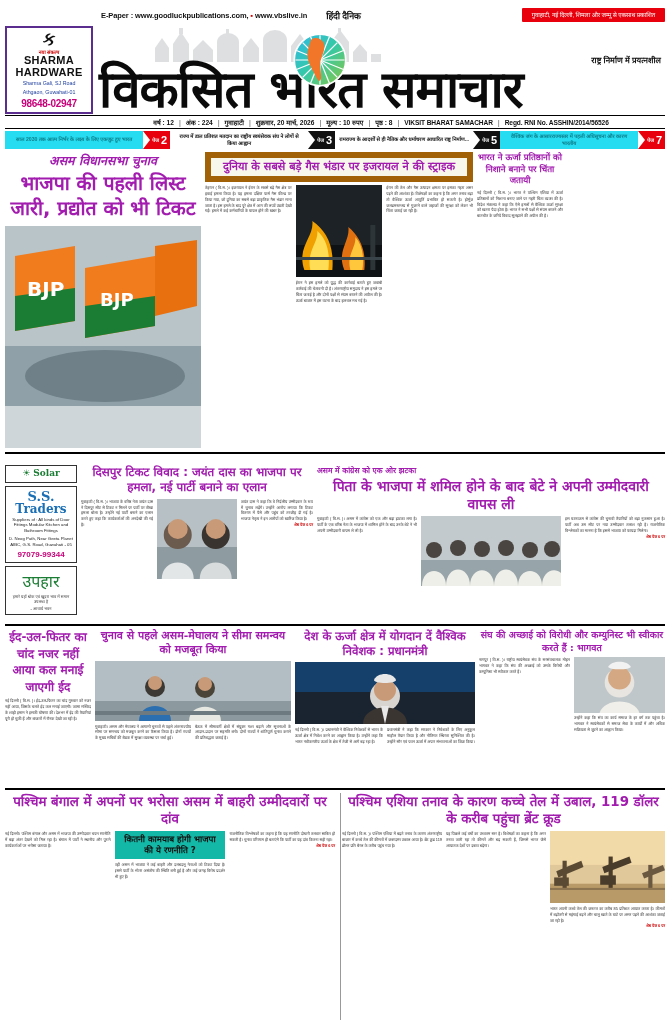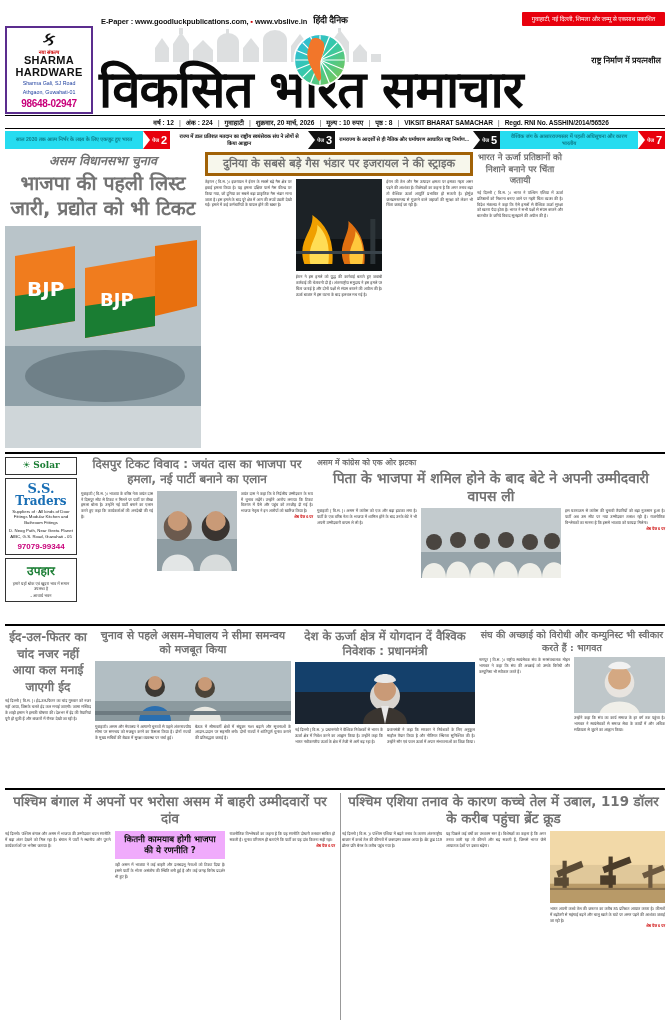--- a/index.html
+++ b/index.html
@@ -6,21 +6,21 @@
   body {
     width: 670px; height: 1024px;
     background: #ffffff;
     font-family: "Liberation Sans", "DejaVu Sans", sans-serif;
     color: #111;
     overflow: hidden;
   }
   .page { width: 670px; height: 1024px; padding: 4px 5px; display: flex; flex-direction: column; }
 
   
-  .topbar { display: flex; align-items: flex-end; height: 22px; gap: 6px; padding-left: 96px; }
+  .topbar { display: flex; align-items: center; height: 22px; gap: 19px; padding-left: 96px; }
   .epaper { font-size: 7.5px; font-weight: bold; color: #111; letter-spacing: -0.1px; }
   .epaper .dot { color: #cc0000; }
   .hindi-daily {
     font-size: 9px; font-weight: bold; color: #111;
     letter-spacing: -0.2px;
   }
   .redstrip {
     margin-left: auto; background: #e8000d; color: #fff;
     font-size: 6px; padding: 3px 10px; border-radius: 1px;
     white-space: nowrap; letter-spacing: -0.1px;
@@ -95,59 +95,59 @@
   .pgtag.red { background: #e8000d; }
   .pgtag.blk { background: #111; }
   .pgtag::before {
     content: ""; position: absolute; left: 0; top: 0;
     border-top: 9px solid transparent; border-bottom: 9px solid transparent;
     border-left: 7px solid #fff;
   }
   .pgtag .num { font-size: 11px; font-weight: bold; line-height: 1; }
 
   
-  .hl { font-family: "DejaVu Sans", sans-serif; font-weight: bold; color: #737373; }
+  .hl { font-family: "DejaVu Sans", sans-serif; font-weight: bold; color: #a21caf; }
   .body-txt {
     font-size: 3.9px; line-height: 1.5; text-align: justify; color: #2a2a2a;
     column-gap: 4px; overflow: hidden;
   }
   .endtag { color: #cc0000; font-weight: bold; font-size: 3.8px; text-align: right; display:block; }
   .photo { background: #cfd6d9; position: relative; overflow: hidden; }
 
   
   .sec1 { display: flex; margin-top: 3px; gap: 4px; height: 296px; }
   .s1-left { width: 196px; display: flex; flex-direction: column; }
   .s1-left .kick { font-size: 12.5px; font-style: italic; font-weight: bold; text-align: center; margin-bottom: 3px;}
   .s1-left .head { font-size: 19.5px; line-height: 1.28; text-align: center; }
   .s1-left .photo { flex: 1; margin-top: 4px; }
   .s1-mid { width: 268px; display: flex; flex-direction: column; }
   .s1-mid .headbox {
-    border: 3px solid #a16207; background: #f7f7ec; padding: 2px 3px;
+    border: 6px solid #a16207; background: #f7f7ec; padding: 2px 3px;
     font-size: 11.2px; text-align: center; line-height: 1.25;
   }
   .s1-mid .row { display: flex; gap: 4px; margin-top: 3px; flex: 1; }
   .s1-mid .col { flex: 1; }
   .s1-right { width: 86px; display: flex; flex-direction: column; }
   .s1-right .head { font-size: 8.6px; text-align: center; line-height: 1.35; }
 
   
-  .sec2 { display: flex; gap: 4px; margin-top: 4px; height: 168px; border-top: 2px solid #000; padding-top: 3px;}
+  .sec2 { display: flex; gap: 4px; margin-top: 4px; height: 168px; border-top: 2px solid #000; padding-top: 11px;}
   .s2-a { width: 72px; display: flex; flex-direction: column; }
   .ad-green {
     border: 1px solid #333; text-align: center; padding: 2px;
     font-size: 5px; line-height: 1.3; margin-bottom: 3px;
   }
   .ad-green .grn { color: #1a7d33; font-weight: bold; font-size: 9px; font-family: "DejaVu Serif", serif;}
   .ad-traders { border: 1px solid #333; text-align: center; padding: 3px 2px; margin-bottom: 3px; }
   .ad-traders .ss { font-size: 13px; font-weight: bold; color: #1a6fb5; font-family: "DejaVu Serif", serif; line-height: 1;}
   .ad-traders .tr { font-size: 12px; font-weight: bold; color: #1a6fb5; font-family: "DejaVu Serif", serif; line-height: 1;}
   .ad-traders .sub { font-size: 4.3px; color: #222; line-height: 1.35; margin-top: 2px; }
   .ad-traders .ph { font-size: 8px; font-weight: bold; color: #c8007a; margin-top: 2px;}
   .ad-up { border: 1px solid #333; text-align: center; padding: 3px 2px; }
-  .ad-up .t { font-size: 12px; font-weight: bold; color: #1a7d33; font-family: "DejaVu Sans", sans-serif;}
+  .ad-up .t { font-size: 16px; font-weight: normal; color: #1a7d33; font-family: "DejaVu Sans", sans-serif;}
   .ad-up .s { font-size: 4px; color: #333; line-height: 1.3; margin-top: 2px;}
   .s2-b { width: 232px; }
   .s2-b .head { font-size: 11.8px; text-align: center; line-height: 1.3; }
   .s2-c { flex: 1; }
   .s2-c .kick { font-size: 7.6px; margin-bottom: 2px; }
   .s2-c .head { font-size: 14px; text-align: center; line-height: 1.3; }
 
   
   .sec3 { display: flex; gap: 4px; margin-top: 4px; height: 160px; border-top: 2px solid #000; padding-top: 3px; }
   .s3-a { width: 86px; }
@@ -159,21 +159,21 @@
   .s3-d { flex: 1; }
   .s3-d .head { font-size: 9.4px; text-align: center; line-height: 1.35; }
 
   
   .sec4 { display: flex; gap: 5px; margin-top: 4px; flex: 1; border-top: 2px solid #000; padding-top: 3px; }
   .s4-left { width: 330px; display: flex; flex-direction: column; }
   .s4-right { flex: 1; display: flex; flex-direction: column; }
   .s4-left .head, .s4-right .head { font-size: 13.4px; text-align: center; line-height: 1.3; }
   .s4-body { display: flex; gap: 4px; margin-top: 3px; flex: 1; }
   .yellowbox {
-    background: #f0abfc; padding: 3px 4px; text-align: center;
+    background: #14b8a6; padding: 3px 4px; text-align: center;
     font-size: 8.6px; font-weight: bold; line-height: 1.3;
     font-family: "DejaVu Sans", sans-serif;
   }
   .vdiv { border-left: 1px solid #999; }
 </style>
 </head>
 <body>
 
 <div class="page">
 

